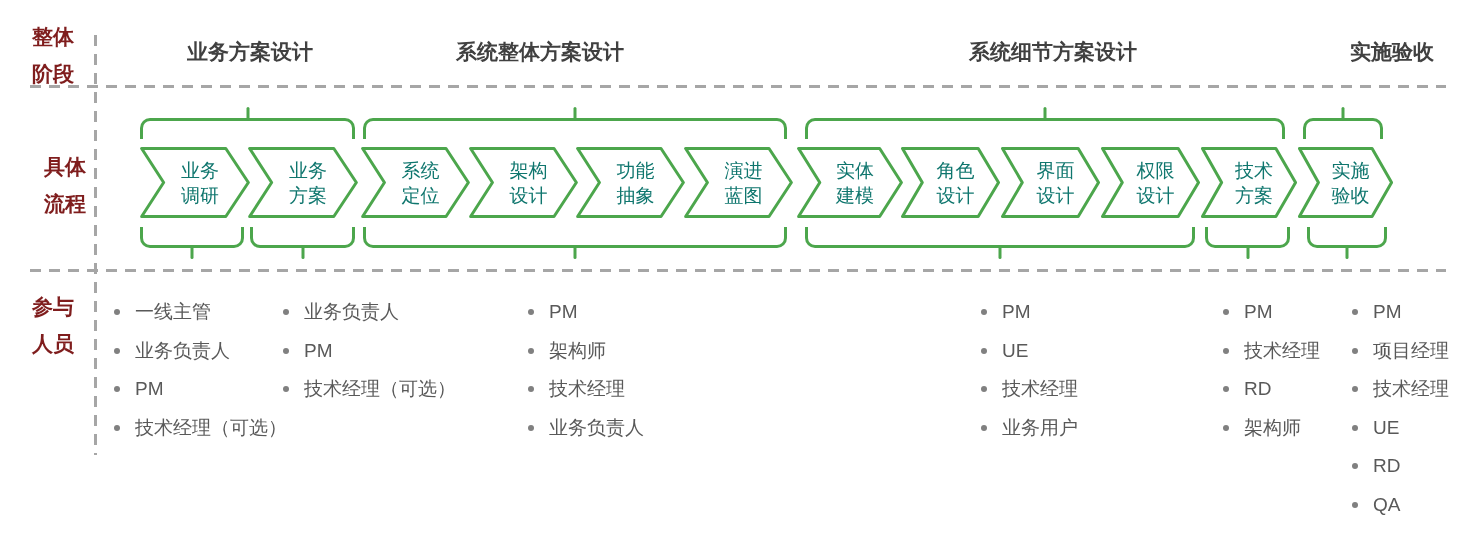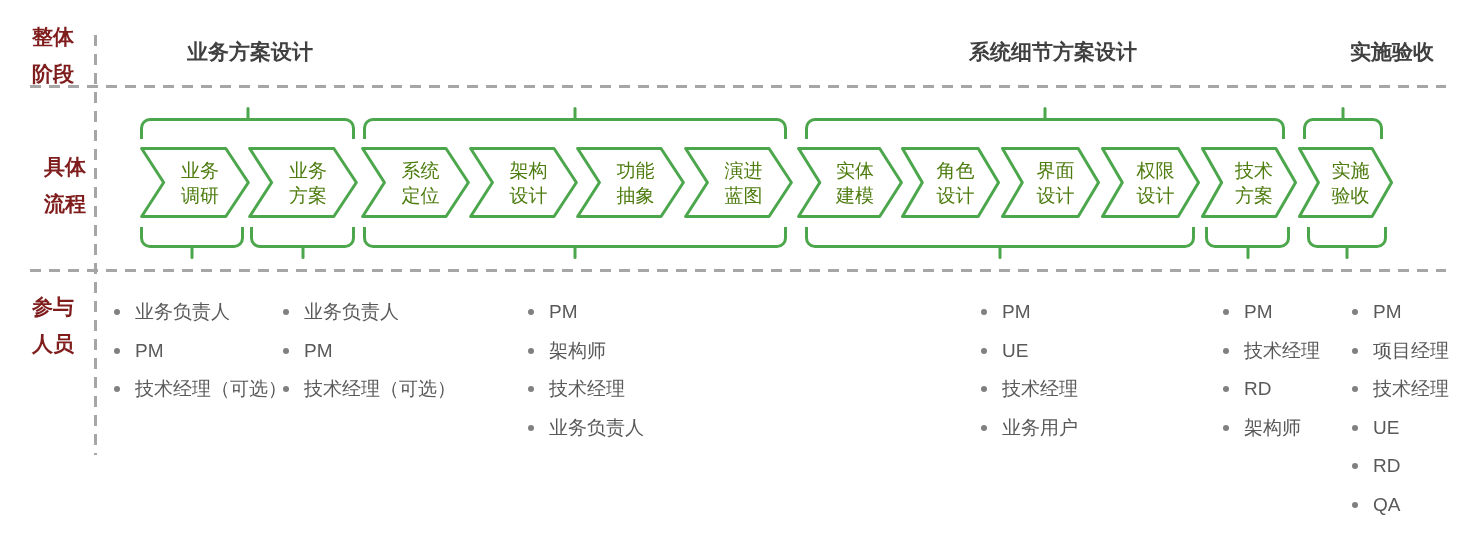--- a/index.html
+++ b/index.html
@@ -34,21 +34,21 @@
     position:absolute; top:38px; transform:translateX(-50%);
     font-size:21px; font-weight:bold; color:#404040; white-space:nowrap;
   }
 
   
   .step { position:absolute; top:147px; height:71px; }
   .step svg { position:absolute; left:0; top:0; width:100%; height:100%; display:block; }
   .step-text {
     position:relative; height:100%; display:flex; flex-direction:column;
     justify-content:center; align-items:center; padding-left:10px;
-    font-size:19px; line-height:25px; color:#4d7c0f;
+    font-size:19px; line-height:25px; color:#0f766e;
   }
 
   
   .brace-top {
     position:absolute; top:118px; height:21px; box-sizing:border-box;
     border:3px solid #4ca64c; border-bottom:none; border-radius:10px 10px 0 0;
   }
   .brace-bottom {
     position:absolute; top:227px; height:21px; box-sizing:border-box;
     border:3px solid #4ca64c; border-top:none; border-radius:0 0 10px 10px;
@@ -82,20 +82,21 @@
   <div class="row-label lbl-process">具体
 流程</div>
   <div class="row-label lbl-participants">参与
 人员</div>
 
   <div class="hline hline-top"></div>
   <div class="hline hline-bottom"></div>
   <div class="vline"></div>
 
   <div class="phase-header" style="left:250px;">业务方案设计</div>
+  <div class="phase-header" style="left:540px;">系统整体方案设计</div>
   <div class="phase-header" style="left:1053px;">系统细节方案设计</div>
   <div class="phase-header" style="left:1392px;">实施验收</div>
 
   <div class="brace-top" style="left:140px;width:215px;">
       <div class="tick-up"></div>
     </div>
   <div class="brace-top" style="left:363px;width:424px;">
       <div class="tick-up"></div>
     </div>
   <div class="brace-top" style="left:805px;width:480px;">
@@ -229,20 +230,24 @@
   <div class="brace-bottom" style="left:1205px;width:85px;">
       <div class="tick-down"></div>
     </div>
   <div class="brace-bottom" style="left:1307px;width:80px;">
       <div class="tick-down"></div>
     </div>
 
   <ul class="participants" style="left:114px;">
     <li>
         <span class="dot"></span>
+        <span>一线主管</span>
+      </li>
+    <li>
+        <span class="dot"></span>
         <span>业务负责人</span>
       </li>
     <li>
         <span class="dot"></span>
         <span>PM</span>
       </li>
     <li>
         <span class="dot"></span>
         <span>技术经理（可选）</span>
       </li>

